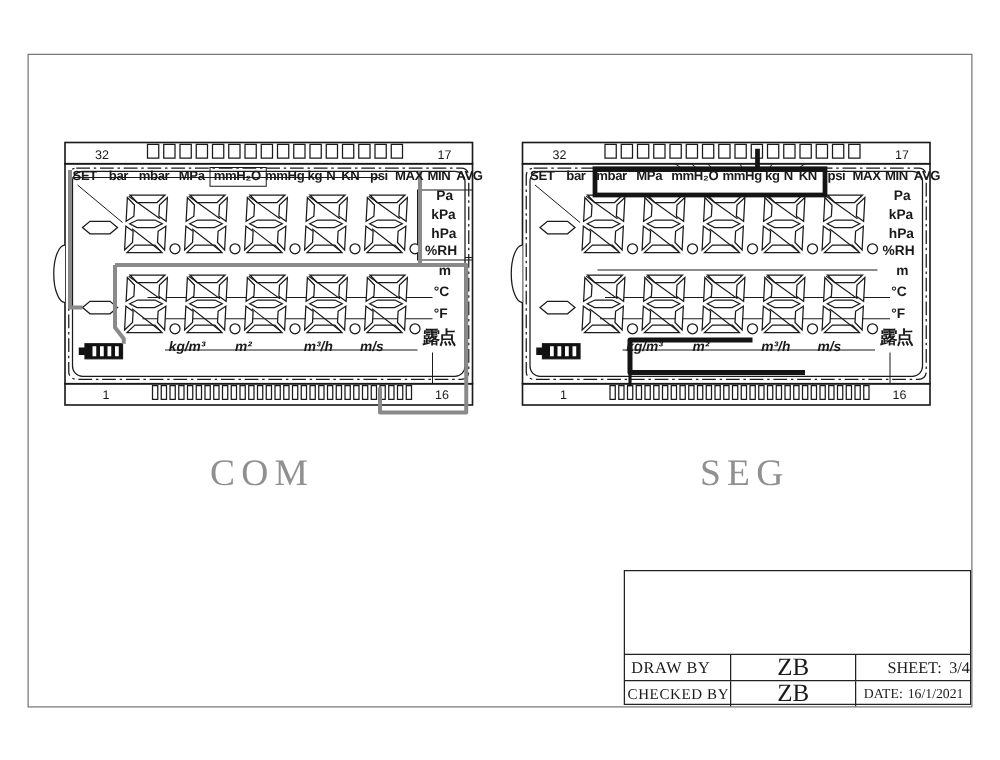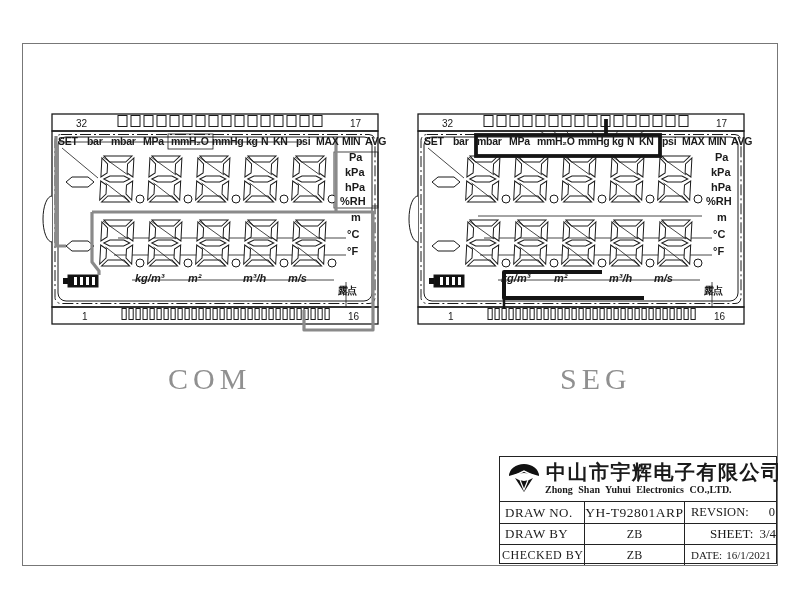--- a/index.html
+++ b/index.html
@@ -7,39 +7,39 @@
          font-family:"Liberation Sans",sans-serif;color:#1a1a1a;}
   #frame{position:absolute;left:22px;top:43px;width:754px;height:521px;border:1.5px solid #777;}
   .panel{position:absolute;width:326px;height:244px;}
   #panel-com{left:52px;top:114px;}
   #panel-seg{left:418px;top:114px;}
   .panel svg{position:absolute;left:-14px;top:-2px;overflow:visible;}
   .ulabel{position:absolute;white-space:nowrap;font-weight:700;line-height:12px;text-align:center;}
   .topu{font-size:10.5px;letter-spacing:-0.3px;}
   .rightu{font-size:11px;}
   .botu{font-size:11px;font-style:italic;}
-  .dew{font-size:10px;letter-spacing:-1px;margin-top:22px;}
+  .dew{font-size:14px;letter-spacing:-1px;}
   .caption{position:absolute;top:362px;font-family:"Liberation Serif",serif;font-size:30px;
            color:#909090;letter-spacing:5px;font-weight:400;}
   #caption-com{left:168px;}
   #caption-seg{left:560px;}
   
   #tblock{position:absolute;left:499px;top:456px;width:278px;height:108px;border:1.5px solid #222;
           box-sizing:border-box;background:#fff;font-family:"Liberation Serif",serif;}
   #tb-head{position:absolute;left:0;top:0;width:100%;height:44px;box-sizing:border-box;}
   #tb-logo{position:absolute;left:8px;top:6px;}
   #tb-cn{position:absolute;left:46px;top:2px;font-size:20px;font-weight:600;letter-spacing:1.5px;white-space:nowrap;}
   #tb-en{position:absolute;left:45px;top:27px;font-size:10px;font-weight:700;word-spacing:3px;white-space:nowrap;}
   .tb-row{position:absolute;left:0;width:100%;border-top:1px solid #222;box-sizing:border-box;display:flex;}
   .tb-c1{width:84px;box-sizing:border-box;display:flex;align-items:center;padding-left:5px;font-size:13px;letter-spacing:0.5px;}
   .tb-c2{width:100px;box-sizing:border-box;border-left:1px solid #222;display:flex;align-items:center;justify-content:center;}
   .tb-c3{width:92px;box-sizing:border-box;border-left:1px solid #222;display:flex;align-items:center;padding-left:6px;white-space:nowrap;}
   #tb-r1{top:44px;height:22px;} #tb-r2{top:66px;height:21px;} #tb-r3{top:87px;height:21px;}
   #tb-r1 .tb-c2{font-size:13.5px;letter-spacing:0.5px;}
-  #tb-r2 .tb-c2,#tb-r3 .tb-c2{font-size:12px;}
+  #tb-r2 .tb-c2,#tb-r3 .tb-c2{font-size:20px;}
   #tb-r3 .tb-c1{font-size:12px;padding-left:2px;}
   #tb-r1 .tb-c3{font-size:12.5px;} #tb-r1 .tb-c3 .mv{margin-left:20px;}
   #tb-r2 .tb-c3{font-size:13px;justify-content:flex-end;} #tb-r2 .tb-c3 .mv{margin-left:6px;}
   #tb-r3 .tb-c3{font-size:11px;} #tb-r3 .tb-c3 .mv{margin-left:4px;}
 </style>
 </head>
 <body>
 
 <div id="stage">
   <div id="frame"></div>
@@ -501,38 +501,20 @@
       <span class="ulabel botu" style="left: 83px; top: 158px;">kg/m³</span>
       <span class="ulabel botu" style="left: 136px; top: 158px;">m²</span>
       <span class="ulabel botu" style="left: 191px; top: 158px;">m³/h</span>
       <span class="ulabel botu" style="left: 236px; top: 158px;">m/s</span>
     </div>
 
   <div id="caption-com" class="caption">COM</div>
   <div id="caption-seg" class="caption">SEG</div>
 
   <div id="tblock">
-    <div id="tb-head">
-      <svg id="tb-logo" width="32" height="30" viewBox="0 0 32 30">
-        <path d="M1,13 A15,12 0 0 1 31,13 Q16,7 1,13 Z" fill="#111"></path>
-        <path d="M7,15 L16,29 L25,15 Q16,21 7,15 Z" fill="#111"></path>
-        <path d="M6,13 L16,8 L26,13" fill="none" stroke="#fff" stroke-width="1.4"></path>
-        <path d="M12,17 L16,27 L20,17" fill="none" stroke="#fff" stroke-width="1.2"></path>
-      </svg>
-      <div id="tb-cn">中山市宇辉电子有限公司</div>
-      <div id="tb-en">Zhong Shan Yuhui Electronics CO.,LTD.</div>
-    </div>
-    <div id="tb-r1" class="tb-row">
-      <div class="tb-c1">DRAW NO.</div>
-      <div class="tb-c2">YH-T92801ARP</div>
-      <div class="tb-c3">
-        <span>REVSION:</span>
-        <span class="mv">0</span>
-      </div>
-    </div>
     <div id="tb-r2" class="tb-row">
       <div class="tb-c1">DRAW BY</div>
       <div class="tb-c2">ZB</div>
       <div class="tb-c3">
         <span>SHEET:</span>
         <span class="mv">3/4</span>
       </div>
     </div>
     <div id="tb-r3" class="tb-row">
       <div class="tb-c1">CHECKED BY</div>

